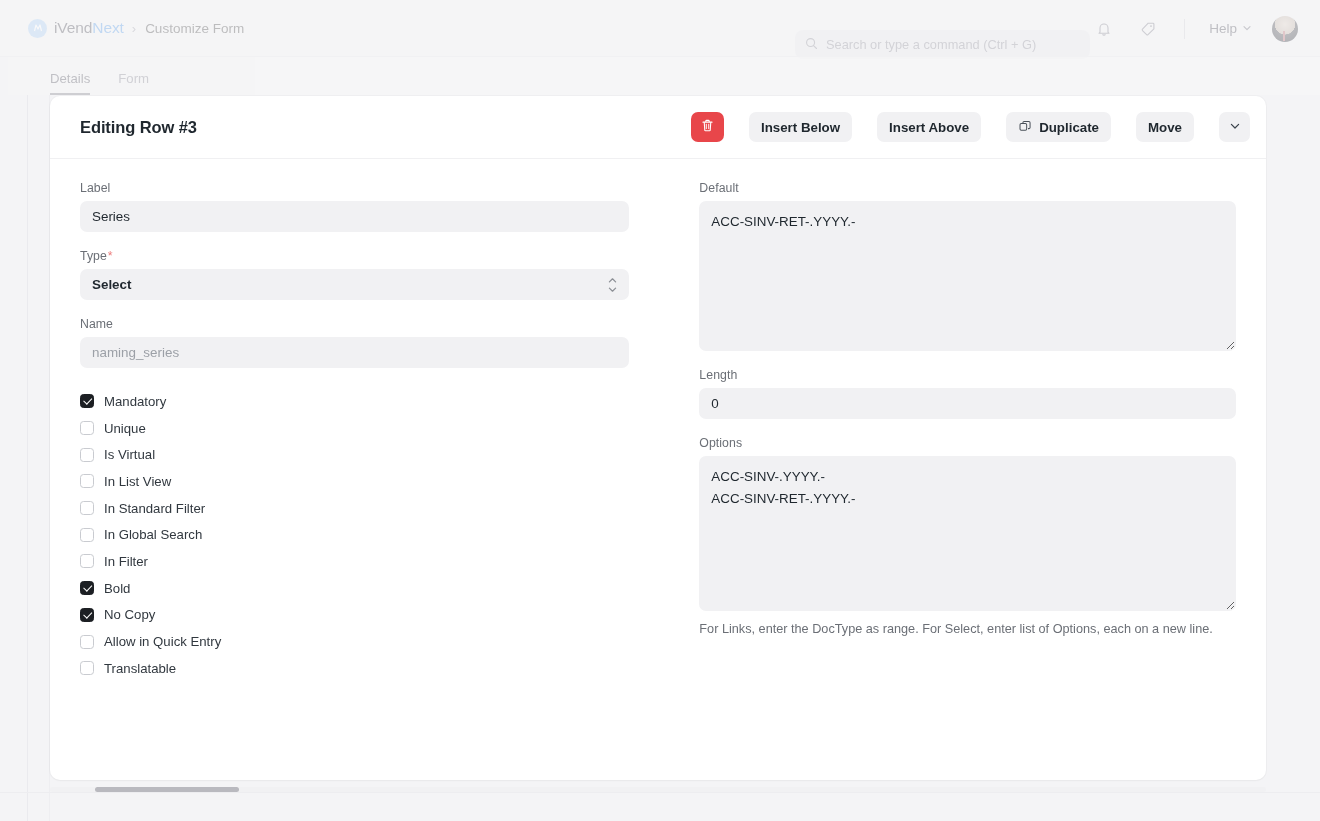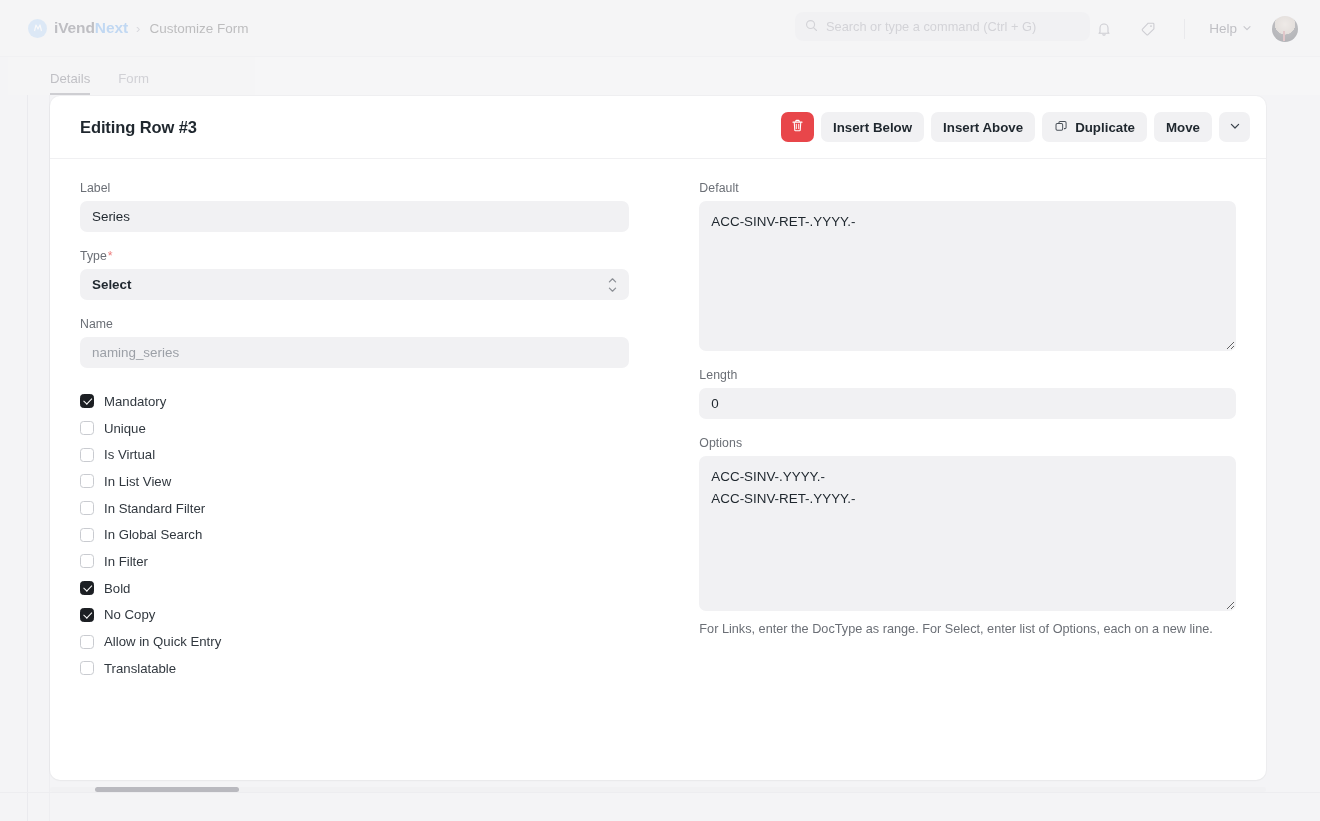--- a/index.html
+++ b/index.html
@@ -20,27 +20,27 @@
     display: flex; align-items: center;
     opacity: 0.42;
   }
   .brand { display: flex; align-items: center; margin-left: 28px; gap: 7px; }
   .brand-mark {
     width: 19px; height: 19px; border-radius: 50%;
     background: #bcd9f7;
     display: flex; align-items: center; justify-content: center;
     color: #ffffff; font-size: 12px; font-weight: bold; line-height: 1;
   }
-  .brand-text { font-size: 15.5px; font-weight: bold; color: #74747c; letter-spacing: -0.1px; text-align: right; }
+  .brand-text { font-size: 15.5px; font-weight: normal; color: #74747c; letter-spacing: -0.1px; text-align: right; }
   .brand-text .accent { color: #7cb3ee; }
   .crumb-sep { color: #b4b4bb; font-size: 13px; margin: 0 9px 0 8px; }
   .crumb { font-size: 13.5px; color: #737373; }
 
   .search-wrap {
-    position: absolute; left: 795px; top: 12px;
+    position: absolute; left: 795px; top: 30px;
     width: 295px; height: 29px;
     background: #efeff1; border-radius: 8px;
     display: flex; align-items: center; padding: 0 10px; gap: 8px;
   }
   .search-input {
     border: 0; background: transparent; outline: none;
     font-family: "Liberation Sans", sans-serif;
     font-size: 12.8px; color: #8b8b93; width: 250px;
   }
   .search-input::placeholder { color: #a6a6ae; }
@@ -104,21 +104,21 @@
   }
 
   .card-header {
     position: relative; height: 63px;
     border-bottom: 1px solid #f0f0f2;
     display: flex; align-items: center; justify-content: space-between;
     padding: 0 16px 0 30px;
   }
   .card-title { font-size: 16.5px; font-weight: bold; color: #1f272e; letter-spacing: -0.1px; }
 
-  .toolbar { display: flex; align-items: center; gap: 7px; }
+  .toolbar { display: flex; align-items: center; gap: 25px; }
   .btn {
     height: 30px; border: 0; border-radius: 7px;
     background: #f1f1f3; color: #1f272e;
     font-family: "Liberation Sans", sans-serif;
     font-size: 13.3px; font-weight: bold;
     padding: 0 12px; display: flex; align-items: center; gap: 7px;
     white-space: nowrap; cursor: pointer;
   }
   .btn-danger {
     background: #e8464a; width: 33px; padding: 0;

